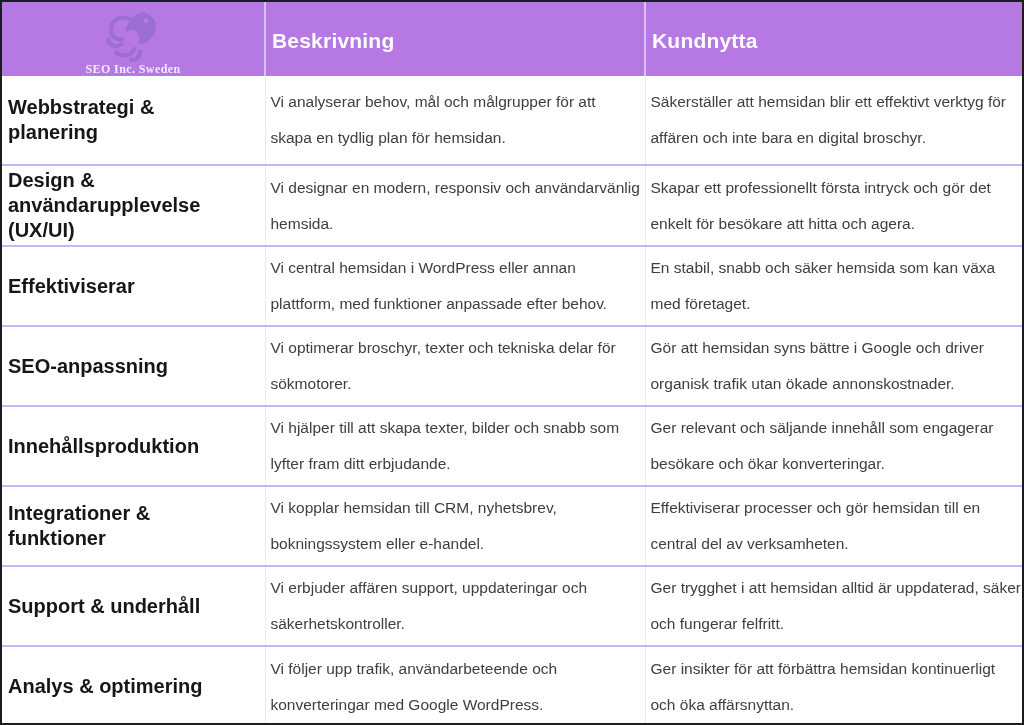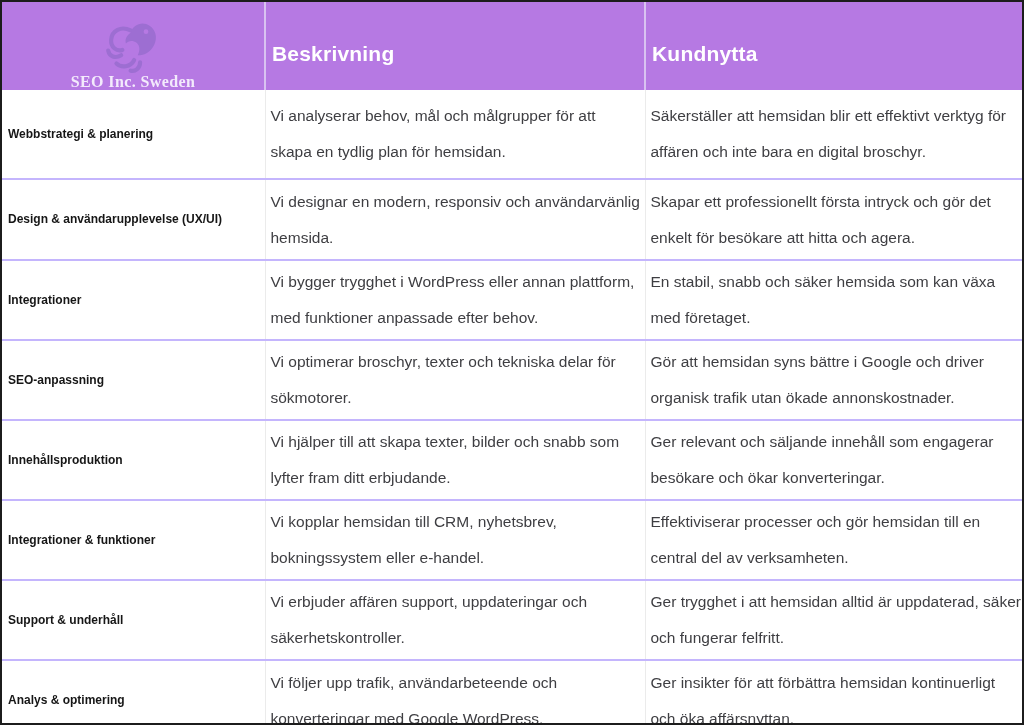--- a/index.html
+++ b/index.html
@@ -28,54 +28,54 @@
   col.c3 { width: 381px; }
 
   thead tr { height: 74px; }
   thead th {
     background: var(--header-background, #b679e3);
     color: #ffffff;
     text-align: left;
     vertical-align: middle;
     font-size: 21px;
     font-weight: 700;
-    padding: 16px 6px 0 6px;
+    padding: 4px 6px 0 6px;
     letter-spacing: 0.2px;
   }
   thead th.sep { border-left: 2px solid #d9c2f1; }
 
   .logo-wrap {
     display: flex;
     flex-direction: column;
     align-items: center;
     justify-content: center;
     gap: 1px;
     height: 100%;
     padding-top: 3px;
   }
   .logo-wrap svg { color: var(--logo-icon, #9d6ed2); display: block; }
   .logo-name {
     font-family: "Liberation Serif", "DejaVu Serif", serif;
-    font-size: 16px;
+    font-size: 12px;
     font-weight: 700;
     color: #f3eafc;
     letter-spacing: 0.4px;
     line-height: 1;
   }
 
   tbody tr { height: 80px; }
   tbody tr.r1 { height: 89px; }
   tbody tr.r2 { height: 81px; }
   tbody tr + tr td, tbody tr + tr th { border-top: 2px solid #c4b5fd; }
   tbody th, tbody td {
     vertical-align: middle;
     text-align: left;
   }
   tbody th.service {
-    font-size: 12px;
+    font-size: 20px;
     font-weight: 700;
     color: #161616;
     padding: 0 26px 0 6px;
     line-height: 25px;
   }
   tbody td {
     border-left: 1px solid #ebebeb;
     font-size: 15.5px;
     font-weight: 400;
     color: var(--body-text, #3e3e42);
@@ -119,22 +119,22 @@
         <th class="service">Webbstrategi &amp; planering</th>
         <td>Vi analyserar behov, mål och målgrupper för att skapa en tydlig plan för hemsidan.</td>
         <td>Säkerställer att hemsidan blir ett effektivt verktyg för affären och inte bara en digital broschyr.</td>
       </tr>
       <tr class="r2">
         <th class="service">Design &amp; användarupplevelse (UX/UI)</th>
         <td>Vi designar en modern, responsiv och användarvänlig hemsida.</td>
         <td>Skapar ett professionellt första intryck och gör det enkelt för besökare att hitta och agera.</td>
       </tr>
       <tr>
-        <th class="service">Integrationer</th>
-        <td>Vi bygger trygghet i WordPress eller annan plattform, med funktioner anpassade efter behov.</td>
+        <th class="service">Effektiviserar</th>
+        <td>Vi central hemsidan i WordPress eller annan plattform, med funktioner anpassade efter behov.</td>
         <td>En stabil, snabb och säker hemsida som kan växa med företaget.</td>
       </tr>
       <tr>
         <th class="service">SEO-anpassning</th>
         <td>Vi optimerar broschyr, texter och tekniska delar för sökmotorer.</td>
         <td>Gör att hemsidan syns bättre i Google och driver organisk trafik utan ökade annonskostnader.</td>
       </tr>
       <tr>
         <th class="service">Innehållsproduktion</th>
         <td>Vi hjälper till att skapa texter, bilder och snabb som lyfter fram ditt erbjudande.</td>

